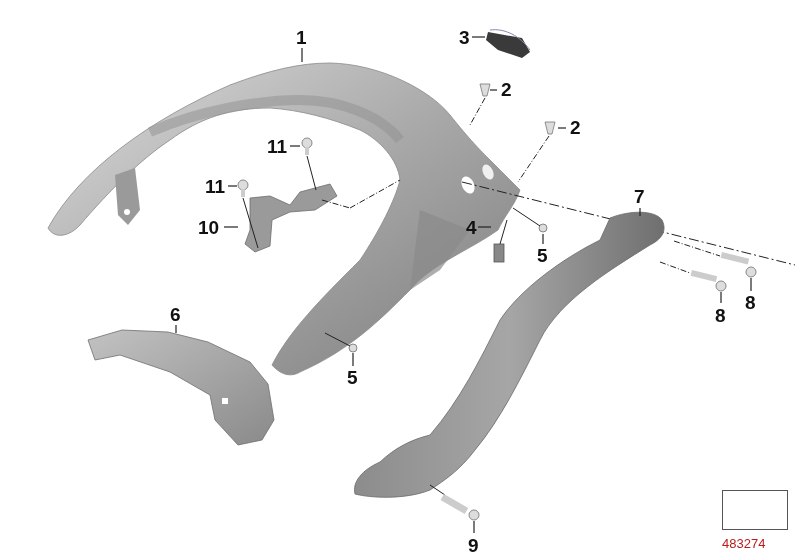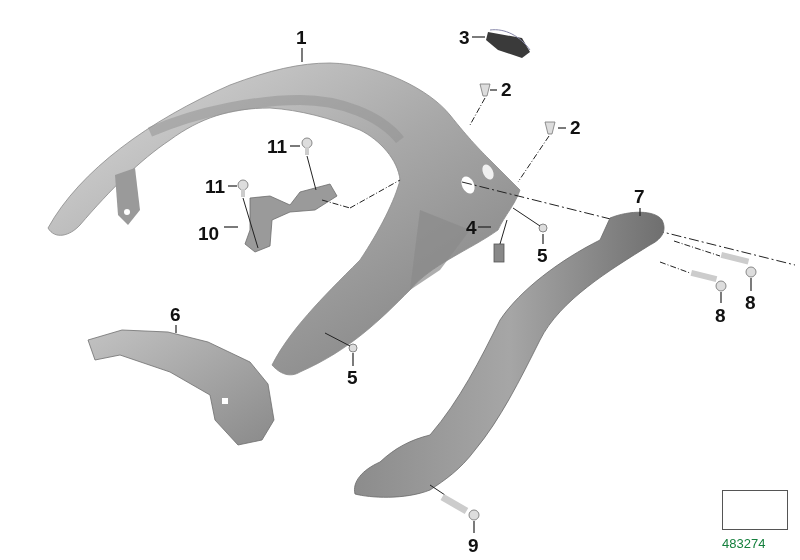--- a/index.html
+++ b/index.html
@@ -1,19 +1,19 @@
 <!DOCTYPE html>
 <html><head>
 <meta charset="utf-8">
 <style>
   html,body{margin:0;padding:0;background:#ffffff;}
   body{width:800px;height:560px;position:relative;overflow:hidden;font-family:"Liberation Sans",sans-serif;}
   #stage{position:absolute;left:0;top:0;width:800px;height:560px;}
   .callout{position:absolute;font-weight:bold;font-size:19px;color:#111;line-height:1;white-space:nowrap;cursor:pointer;}
-  .docid{position:absolute;left:722px;top:536px;font-size:13px;color:#15803d;}
+  .docid{position:absolute;left:722px;top:536px;font-size:13px;color:#b91c1c;}
   .navbox{position:absolute;left:722px;top:490px;width:66px;height:40px;border:1px solid #555;box-sizing:border-box;background:#fff;cursor:pointer;}
 </style>
 </head>
 <body>
 
 <div id="stage">
   <svg width="800" height="560" viewBox="0 0 800 560">
     <defs>
       <linearGradient id="gFrame" x1="0" y1="0" x2="1" y2="1">
         <stop offset="0" stop-color="#dcdcdc"></stop>
@@ -143,19 +143,19 @@
   <span class="callout" style="left:570px;top:118px;">2</span>
   <span class="callout" style="left:459px;top:28px;">3</span>
   <span class="callout" style="left:466px;top:218px;">4</span>
   <span class="callout" style="left:537px;top:246px;">5</span>
   <span class="callout" style="left:347px;top:368px;">5</span>
   <span class="callout" style="left:170px;top:305px;">6</span>
   <span class="callout" style="left:634px;top:187px;">7</span>
   <span class="callout" style="left:715px;top:306px;">8</span>
   <span class="callout" style="left:745px;top:293px;">8</span>
   <span class="callout" style="left:468px;top:536px;">9</span>
-  <span class="callout" style="left:198px;top:224px;">10</span>
+  <span class="callout" style="left:198px;top:218px;">10</span>
   <span class="callout" style="left:267px;top:137px;">11</span>
   <span class="callout" style="left:205px;top:177px;">11</span>
 
   <div class="navbox"></div>
   <span class="docid">483274</span>
 </div>
 
 </body></html>

